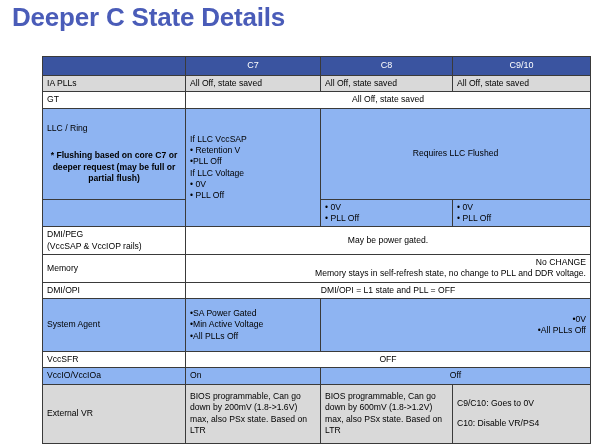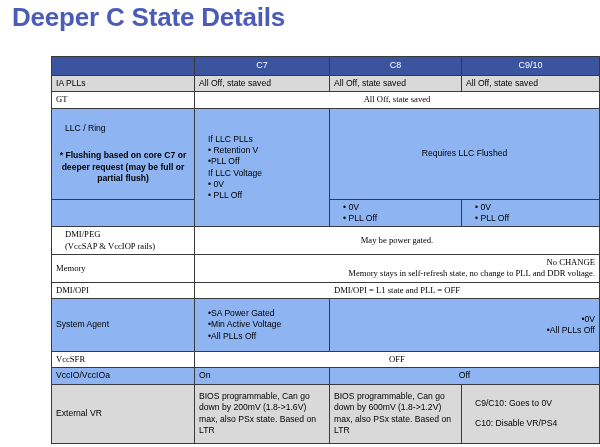--- a/index.html
+++ b/index.html
@@ -25,21 +25,21 @@
     left: 12px;
     top: 2px;
     font-size: 26px;
     font-weight: bold;
     color: #4a5cb8;
     letter-spacing: -0.2px;
     white-space: nowrap;
   }
   #cstate-table {
     position: absolute;
-    left: 51px;
+    left: 42px;
     top: 56px;
     width: 548px;
     border-collapse: collapse;
     table-layout: fixed;
     font-size: 8.6px;
     background: #b91c1c;
   }
   #cstate-table td, #cstate-table th {
     border: 1px solid #3a3a3a;
     padding: 2px 4px;
@@ -63,32 +63,32 @@
   thead th.blank-head { background: #3a54a0; }
 
   td.label {
     font-weight: bold;
     text-align: left;
   }
   td.ctr { text-align: center; }
   td.lft { text-align: left; }
 
   tr.bg-gray > td { background: #d9d9d9; }
-  tr.bg-white > td { background: #ffffff; font-family: Liberation Serif, serif; }
+  tr.bg-white > td { background: #ffffff; }
   tr.bg-blue  > td { background: #8eb4f2; }
   td.bg-blue { background: #8eb4f2; }
 
   .note {
     font-weight: bold;
     text-align: center;
     display: block;
     margin-top: 16px;
     line-height: 1.35;
   }
-  .bl { display: block; margin-left: 9px; }
+  .bl { display: block; }
   .blc { display: block; text-align: right; }
   .gap { display: block; height: 9px; }
   .tall-llc td { height: 86px; vertical-align: top; }
   .tall-sa td { height: 48px; }
   .tall-evr td { height: 54px; vertical-align: middle; }
   .vtop { vertical-align: top; }
   .vmid { vertical-align: middle; }
 </style>
 </head>
 <body>
@@ -125,21 +125,21 @@
         <td class="label">GT</td>
         <td class="ctr" colspan="3">All Off, state saved</td>
       </tr>
 
       <tr class="bg-blue tall-llc">
         <td class="label vtop">
           <span class="bl">LLC / Ring</span>
           <span class="note">* Flushing based on core C7 or deeper request (may be full or partial flush)</span>
         </td>
         <td class="lft vtop" rowspan="2">
-          <span class="bl">If LLC PLLs</span>
+          <span class="bl">If LLC VccSAP</span>
           <span class="bl">• Retention V</span>
           <span class="bl">•PLL Off</span>
           <span class="bl">If LLC Voltage</span>
           <span class="bl">• 0V</span>
           <span class="bl">• PLL Off</span>
         </td>
         <td class="ctr vtop" colspan="2" style="border-bottom:none;height:12px;margin-top:48px;">Requires LLC Flushed</td>
       </tr>
 
       <tr class="bg-blue">

